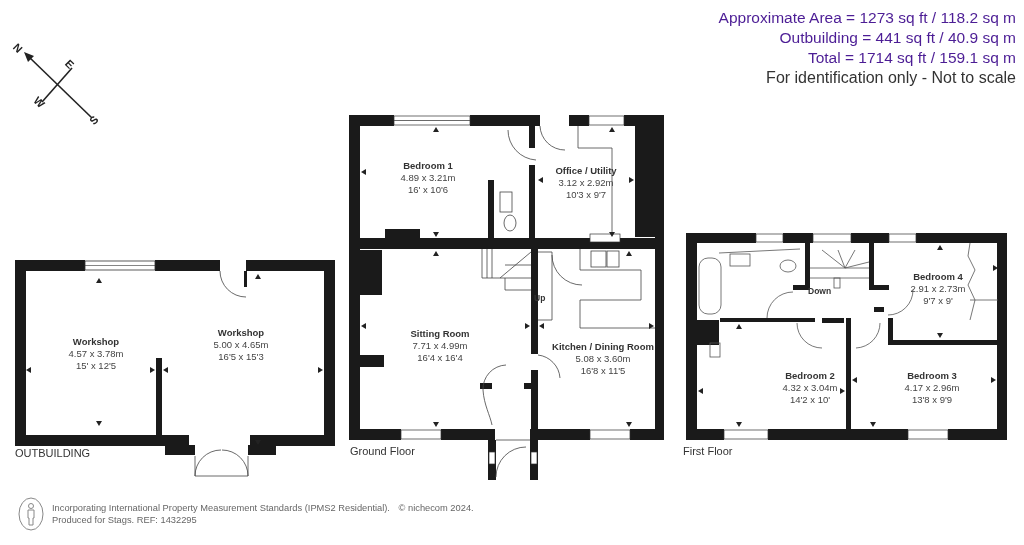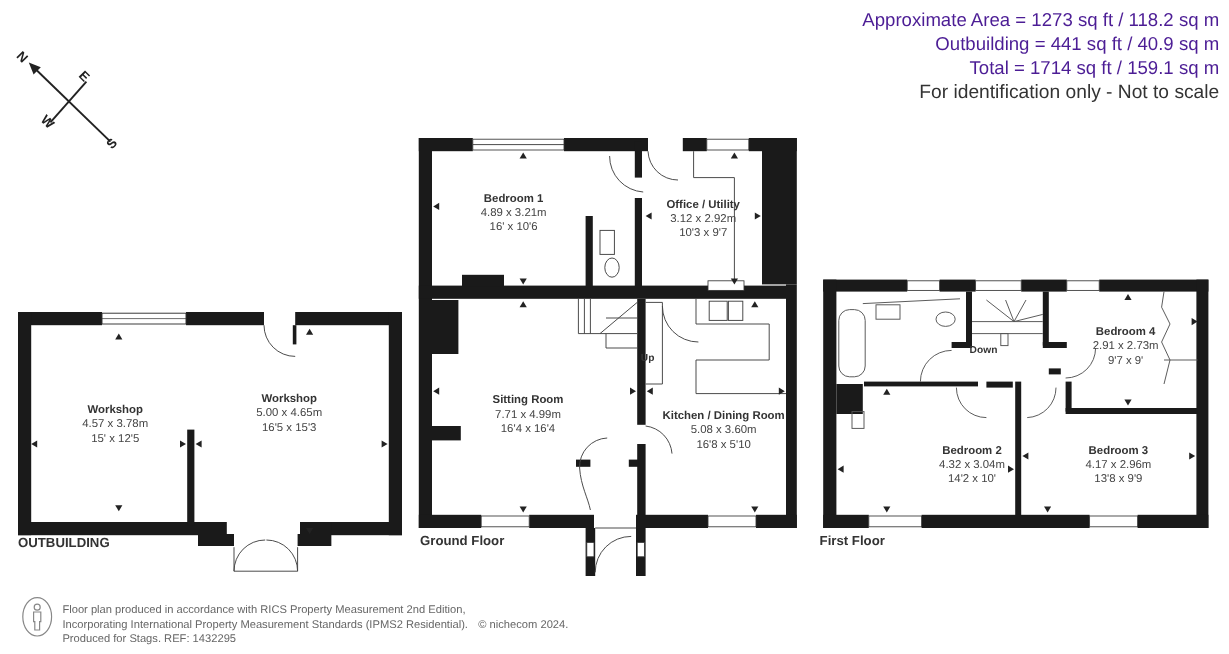--- a/index.html
+++ b/index.html
@@ -4,21 +4,21 @@
 <style>
   html, body { margin:0; padding:0; background:#fff; }
   body { width:1024px; height:545px; position:relative; overflow:hidden; font-family:"Liberation Sans", sans-serif; color:#222; }
   .area { position:absolute; right:8px; top:8px; text-align:right; }
   .area .line { font-size:15.5px; line-height:20px; color:#4c1d95; }
   .area .note { font-size:16px; line-height:16px; margin-top:2px; color:#333; }
   svg.plan { position:absolute; left:0; top:0; }
   .label { position:absolute; text-align:center; transform:translateX(-50%); white-space:nowrap; }
   .label .name { font-weight:bold; font-size:9.5px; color:#333; line-height:12px; }
   .label .dim { font-size:9.5px; color:#444; line-height:12px; }
-  .floor-label { position:absolute; font-weight:bold; font-size:11px; color:#333; }
+  .floor-label { position:absolute; font-weight:normal; font-size:11px; color:#333; }
   .small-label { position:absolute; font-weight:bold; font-size:8.5px; color:#333; }
   .footer { position:absolute; left:52px; top:502px; font-size:9.3px; line-height:12px; color:#666; }
   .footer-icon { position:absolute; left:18px; top:496px; width:26px; height:36px; }
   .compass-letter { position:absolute; font-weight:bold; font-size:11px; color:#222; }
 </style>
 </head>
 <body>
 
 <div class="area">
   <div class="line">Approximate Area = 1273 sq ft / 118.2 sq m</div>
@@ -261,21 +261,21 @@
   <div class="dim">10'3 x 9'7</div>
 </div>
 <div class="label" style="left:440px;top:328px;">
   <div class="name">Sitting Room</div>
   <div class="dim">7.71 x 4.99m</div>
   <div class="dim">16'4 x 16'4</div>
 </div>
 <div class="label" style="left:603px;top:341px;">
   <div class="name">Kitchen / Dining Room</div>
   <div class="dim">5.08 x 3.60m</div>
-  <div class="dim">16'8 x 5'10</div>
+  <div class="dim">16'8 x 11'5</div>
 </div>
 <div class="small-label" style="left:510px;top:293px;padding-left:24px;">Up</div>
 <div class="floor-label" style="left:350px;top:445px;">Ground Floor</div>
 
 <div class="label" style="left:938px;top:271px;">
   <div class="name">Bedroom 4</div>
   <div class="dim">2.91 x 2.73m</div>
   <div class="dim">9'7 x 9'</div>
 </div>
 <div class="label" style="left:774px;top:370px;margin-left:36px;">
@@ -290,19 +290,18 @@
 </div>
 <div class="small-label" style="left:808px;top:286px;">Down</div>
 <div class="floor-label" style="left:683px;top:445px;">First Floor</div>
 
 <svg class="footer-icon" viewBox="0 0 26 36">
   <ellipse cx="13" cy="18" rx="12" ry="16" fill="none" stroke="#888" stroke-width="1"></ellipse>
   <circle cx="13" cy="10" r="2.5" fill="none" stroke="#888" stroke-width="1"></circle>
   <path d="M10,14 L16,14 L16,22 L15,22 L15,29 L11,29 L11,22 L10,22 Z" fill="none" stroke="#888" stroke-width="1"></path>
 </svg>
 <div class="footer">
-  <div>Floor plan produced in accordance with RICS Property Measurement 2nd Edition,</div>
   <div>
     <span>Incorporating International Property Measurement Standards (IPMS2 Residential).</span>
     <span style="margin-left:6px;">© nichecom 2024.</span>
   </div>
   <div>Produced for Stags.   REF: 1432295</div>
 </div>
 
 </body></html>

